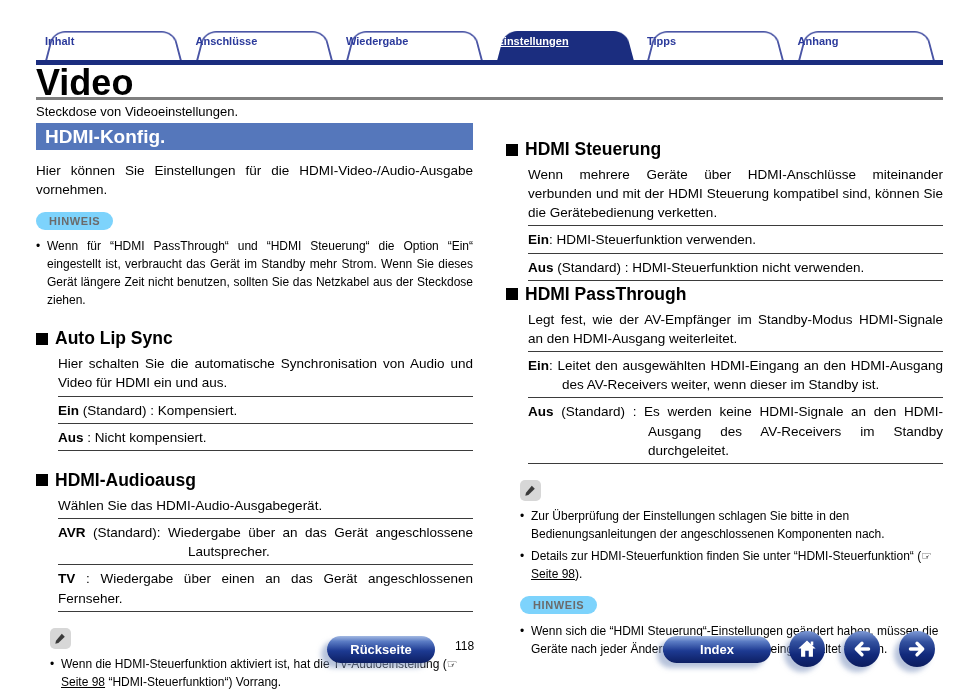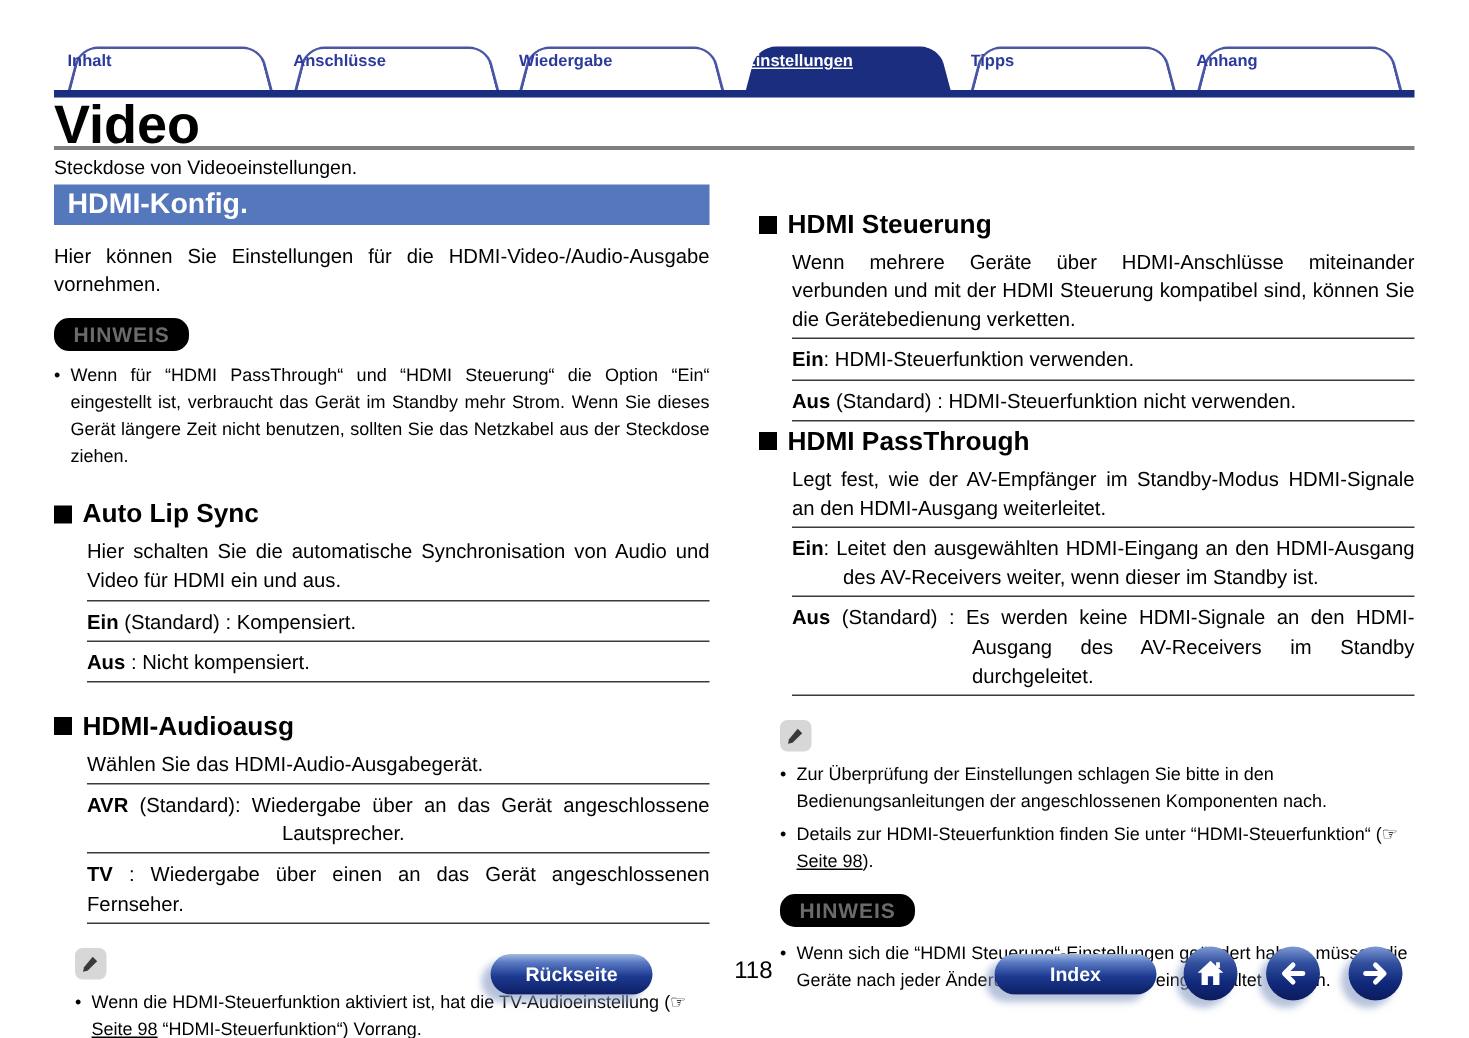--- a/index.html
+++ b/index.html
@@ -26,21 +26,21 @@
   .page-title { position: absolute; top: 62px; left: 36px; font-size: 36px; font-weight: bold; text-align: right; }
   .title-rule { position: absolute; top: 97px; left: 36px; width: 907px; height: 3px; background: #7f7f7f; }
   .subtitle { position: absolute; top: 104px; left: 36px; font-size: 13px; }
   
   .col { position: absolute; top: 120px; width: 437px; font-size: 13.5px; }
   .col-left { left: 36px; }
   .col-right { left: 506px; }
   .banner { height: 27px; line-height: 27px; background: #5577bb; color: #fff;
     font-size: 19px; font-weight: bold; padding-left: 9px; margin-top: 3px; }
   .intro { margin-top: 11px; text-align: justify; line-height: 1.42; }
-  .badge { display: inline-block; background: #000000; color: #6b6b6b; font-size: 14px;
+  .badge { display: inline-block; background: #7dd3fc; color: #6b6b6b; font-size: 11px;
     font-weight: bold; letter-spacing: 0.6px; padding: 3px 13px; border-radius: 10px; margin-top: 13px; }
   .note-list { margin-top: 7px; font-size: 12px; line-height: 1.5; }
   .note { position: relative; padding-left: 11px; margin-top: 3px; }
   .note.just { text-align: justify; }
   .note .bullet { position: absolute; left: 0; }
   .plink { text-decoration: underline; }
   .section { margin-top: 19px; }
   .col-right .section.first { margin-top: 3px; }
   .sec-head { font-size: 17.5px; font-weight: bold; display: flex; align-items: center; gap: 7px; }
   .sq { width: 12px; height: 12px; background: #000; flex: 0 0 auto; }
@@ -57,21 +57,21 @@
     display: flex; align-items: center; justify-content: center; }
   .fnotes { margin-top: 6px; margin-left: 14px; font-size: 12px; line-height: 1.5; }
   .fnotes .note { margin-top: 4px; }
   .badge-row { margin-left: 14px; }
   
   .footer { position: absolute; left: 0; top: 630px; width: 979px; height: 45px; }
   .pill { position: absolute; top: 6px; width: 108px; height: 27px; border-radius: 14px;
     background: linear-gradient(180deg,#a3b9e2 0%,#5b7cc4 20%,#1d3a92 55%,#0d1f63 100%);
     box-shadow: -6px 5px 5px rgba(135,155,195,0.6);
     color: #fff; font-size: 13px; font-weight: bold; text-align: center; line-height: 27px; cursor: pointer; }
-  .pagenum { position: absolute; left: 455px; top: 9px; width: 60px; text-align: right; font-size: 16px; }
+  .pagenum { position: absolute; left: 455px; top: 9px; width: 60px; text-align: left; font-size: 12px; }
   .circle { position: absolute; top: 1px; width: 36px; height: 36px; border-radius: 50%;
     background: linear-gradient(180deg,#7e9ad6 0%,#33519f 30%,#122a7c 65%,#0b1c5e 100%);
     box-shadow: -5px 5px 5px rgba(135,155,195,0.6);
     display: flex; align-items: center; justify-content: center; cursor: pointer; }
 </style>
 </head>
 <body>
 
 <nav class="tabs">
   <div class="tab">

